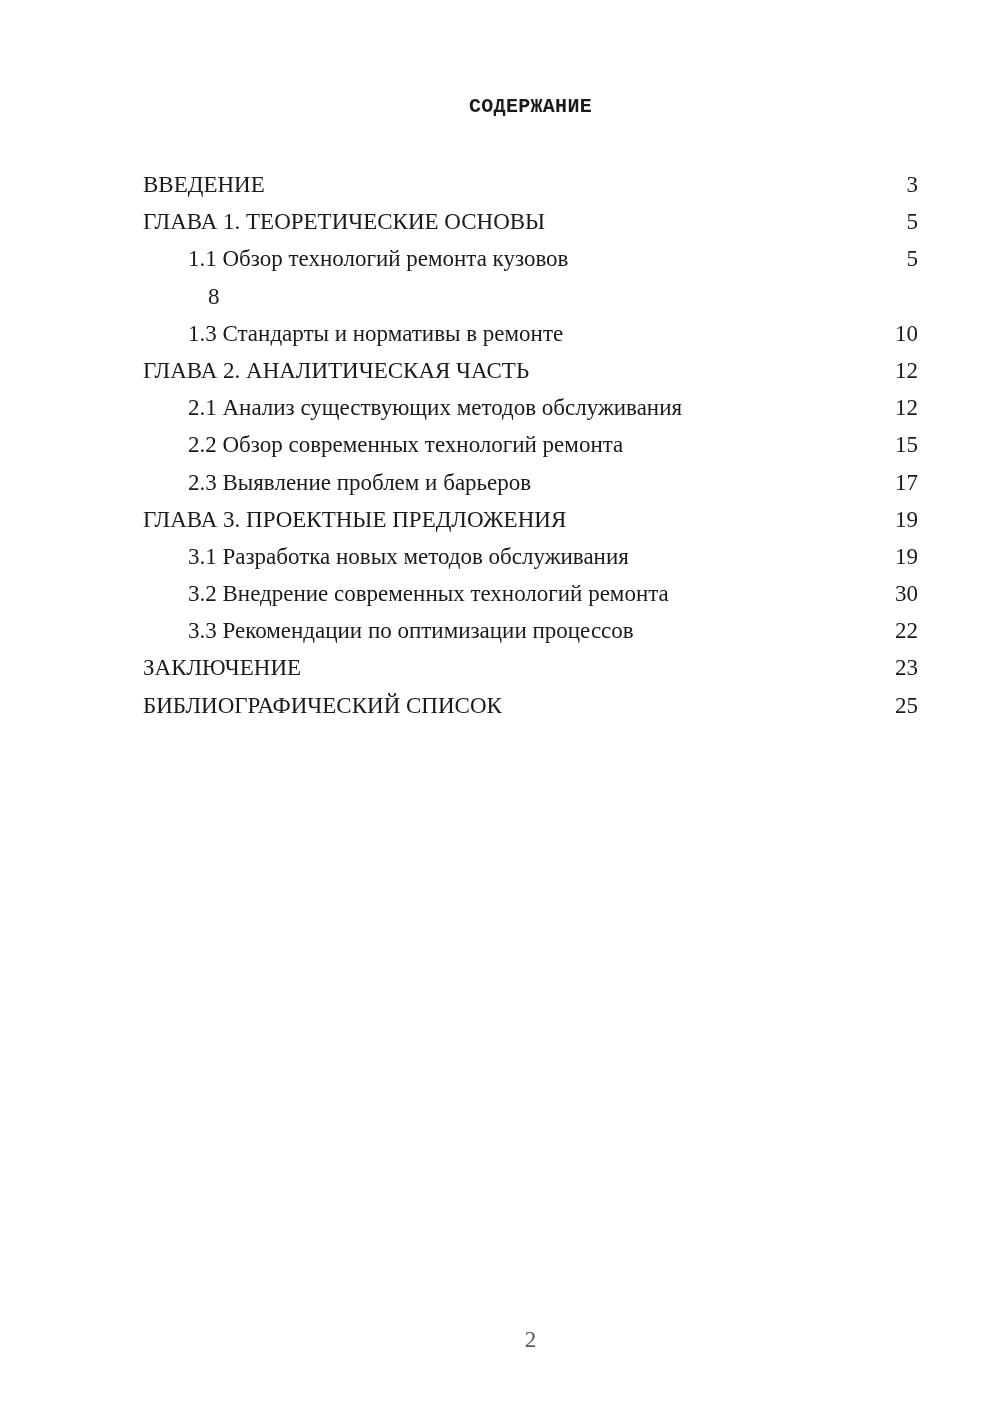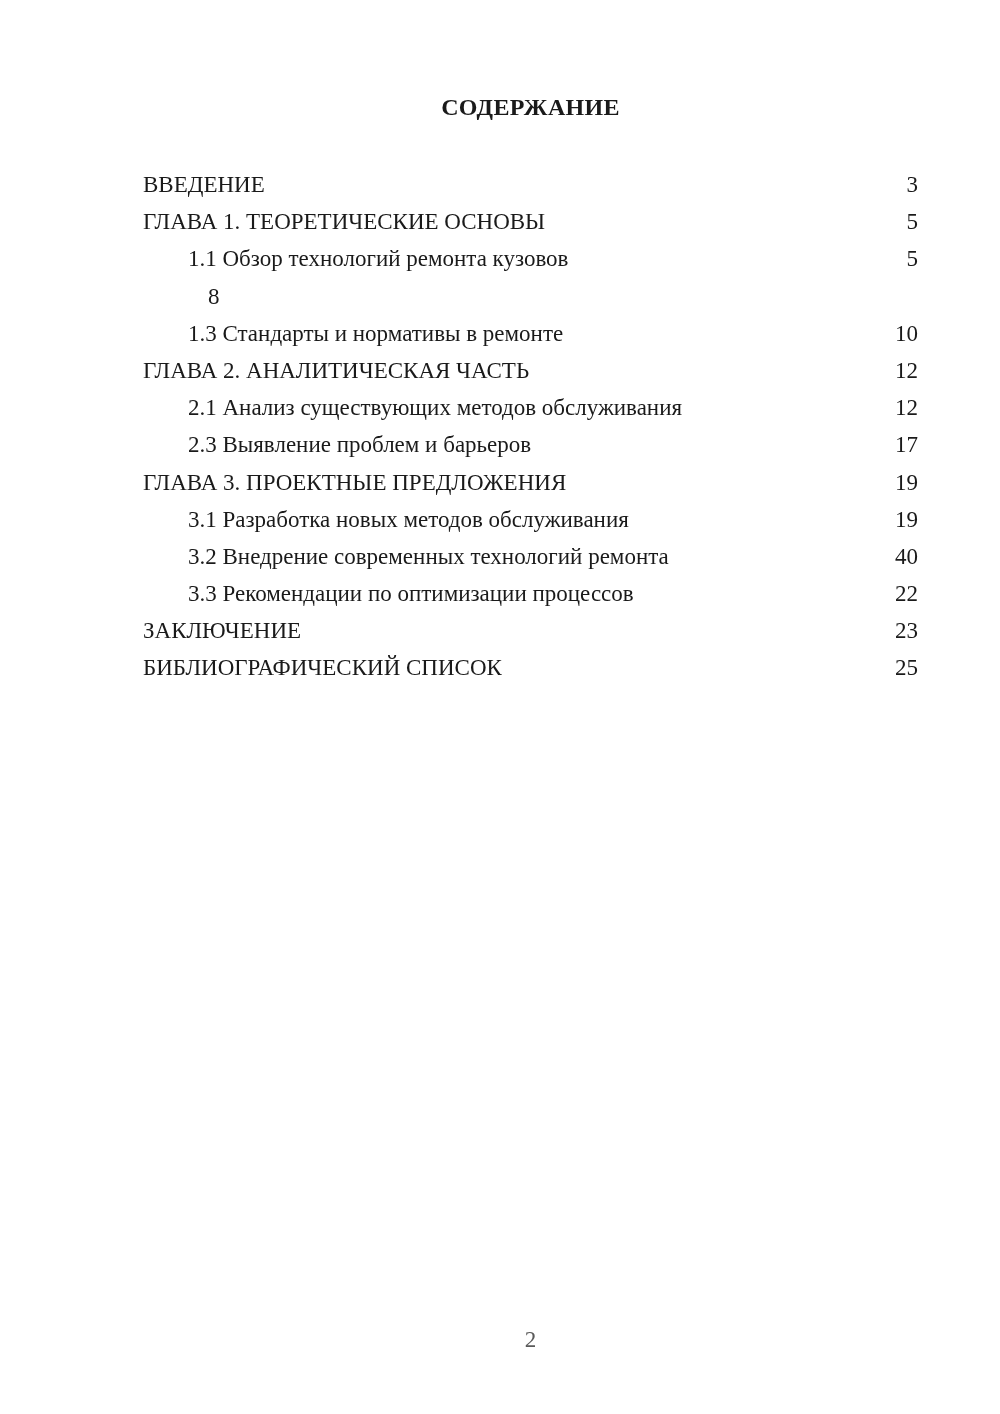--- a/index.html
+++ b/index.html
@@ -15,24 +15,25 @@
     font-family: "Liberation Serif", "DejaVu Serif", serif;
     color: #1a1a1a;
     overflow: hidden;
   }
   .toc-title {
     position: absolute;
     top: 93px;
     left: 143px;
     width: 775px;
     text-align: center;
-    font-size: 24px;
+    font-size: 20px;
     line-height: 28px;
     font-weight: bold;
     letter-spacing: 0.3px;
+    font-family: Liberation Mono, monospace;
   }
   .toc-list {
     position: absolute;
     top: 166px;
     left: 143px;
     width: 775px;
   }
   .toc-row {
     display: flex;
     justify-content: space-between;
@@ -96,34 +97,38 @@
       </div>
       <div class="toc-row level-0">
         <span class="toc-label">ГЛАВА 2. АНАЛИТИЧЕСКАЯ ЧАСТЬ</span>
         <span class="toc-pagenum">12</span>
       </div>
       <div class="toc-row level-1">
         <span class="toc-label">2.1 Анализ существующих методов обслуживания</span>
         <span class="toc-pagenum">12</span>
       </div>
       <div class="toc-row level-1">
+        <span class="toc-label">2.2 Обзор современных технологий ремонта</span>
+        <span class="toc-pagenum">15</span>
+      </div>
+      <div class="toc-row level-1">
         <span class="toc-label">2.3 Выявление проблем и барьеров</span>
         <span class="toc-pagenum">17</span>
       </div>
       <div class="toc-row level-0">
         <span class="toc-label">ГЛАВА 3. ПРОЕКТНЫЕ ПРЕДЛОЖЕНИЯ</span>
         <span class="toc-pagenum">19</span>
       </div>
       <div class="toc-row level-1">
         <span class="toc-label">3.1 Разработка новых методов обслуживания</span>
         <span class="toc-pagenum">19</span>
       </div>
       <div class="toc-row level-1">
         <span class="toc-label">3.2 Внедрение современных технологий ремонта</span>
-        <span class="toc-pagenum">40</span>
+        <span class="toc-pagenum">30</span>
       </div>
       <div class="toc-row level-1">
         <span class="toc-label">3.3 Рекомендации по оптимизации процессов</span>
         <span class="toc-pagenum">22</span>
       </div>
       <div class="toc-row level-0">
         <span class="toc-label">ЗАКЛЮЧЕНИЕ</span>
         <span class="toc-pagenum">23</span>
       </div>
       <div class="toc-row level-0">

